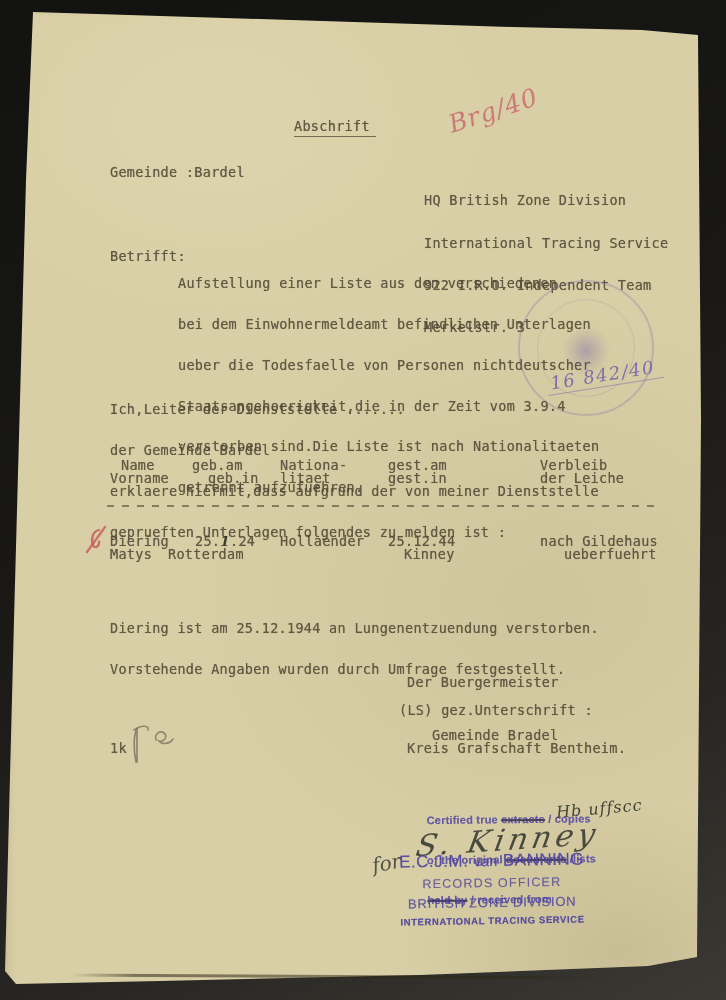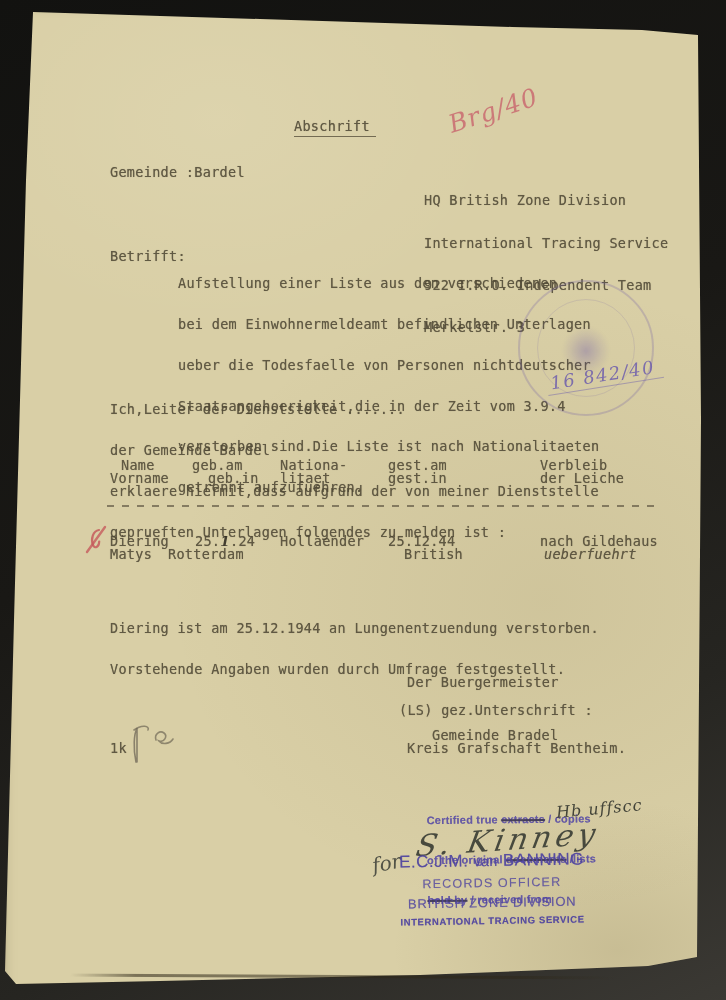--- a/index.html
+++ b/index.html
@@ -143,22 +143,22 @@
   <path d="M3 28 L21 3" fill="none" stroke="rgba(198,90,92,.8)" stroke-width="2.4" stroke-linecap="round"></path>
 </svg>
 
 <div class="t" style="left:110px;top:535px;">Diering</div>
 <div class="t" style="left:195px;top:535px;"><span>25.</span><span class="hand1">1</span><span>.24</span></div>
 <div class="t" style="left:280px;top:535px;">Hollaender</div>
 <div class="t" style="left:388px;top:535px;">25.12.44</div>
 <div class="t" style="left:540px;top:535px;">nach Gildehaus</div>
 <div class="t" style="left:110px;top:548px;">Matys</div>
 <div class="t" style="left:168px;top:548px;">Rotterdam</div>
-<div class="t" style="left:404px;top:548px;">British</div>
-<div class="t" style="left:544px;top:548px;font-style:italic;">ueberfuehrt</div>
+<div class="t" style="left:404px;top:548px;">Kinney</div>
+<div class="t" style="left:564px;top:548px;">ueberfuehrt</div>
 
 <div class="t block" style="left:110px;top:595px;">
   <div>Diering ist am 25.12.1944 an Lungenentzuendung verstorben.</div>
   <div>Vorstehende Angaben wurden durch Umfrage festgestellt.</div>
 </div>
 
 <div class="t" style="left:407px;top:676px;">Der Buergermeister</div>
 <div class="t" style="left:399px;top:704px;">(LS) gez.Unterschrift :</div>
 <div class="t" style="left:432px;top:729px;">Gemeinde Bradel</div>
 <div class="t" style="left:407px;top:742px;">Kreis Grafschaft Bentheim.</div>

